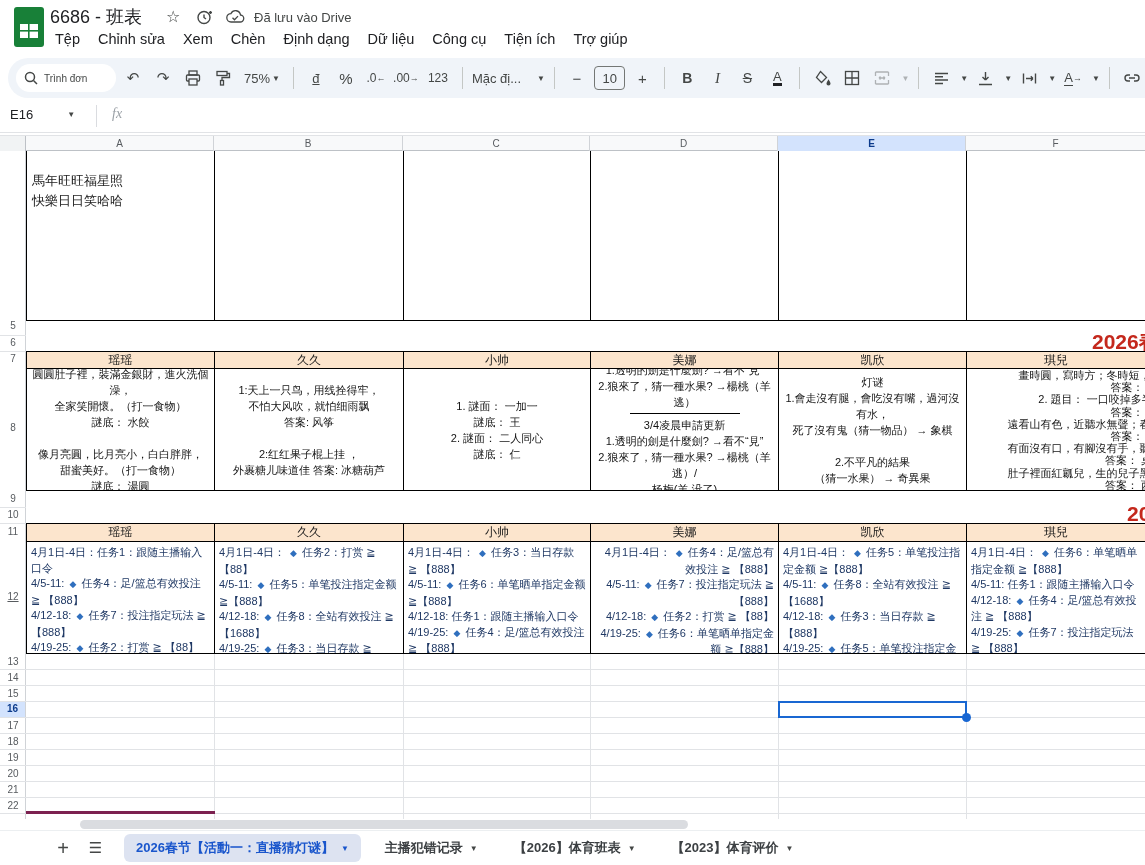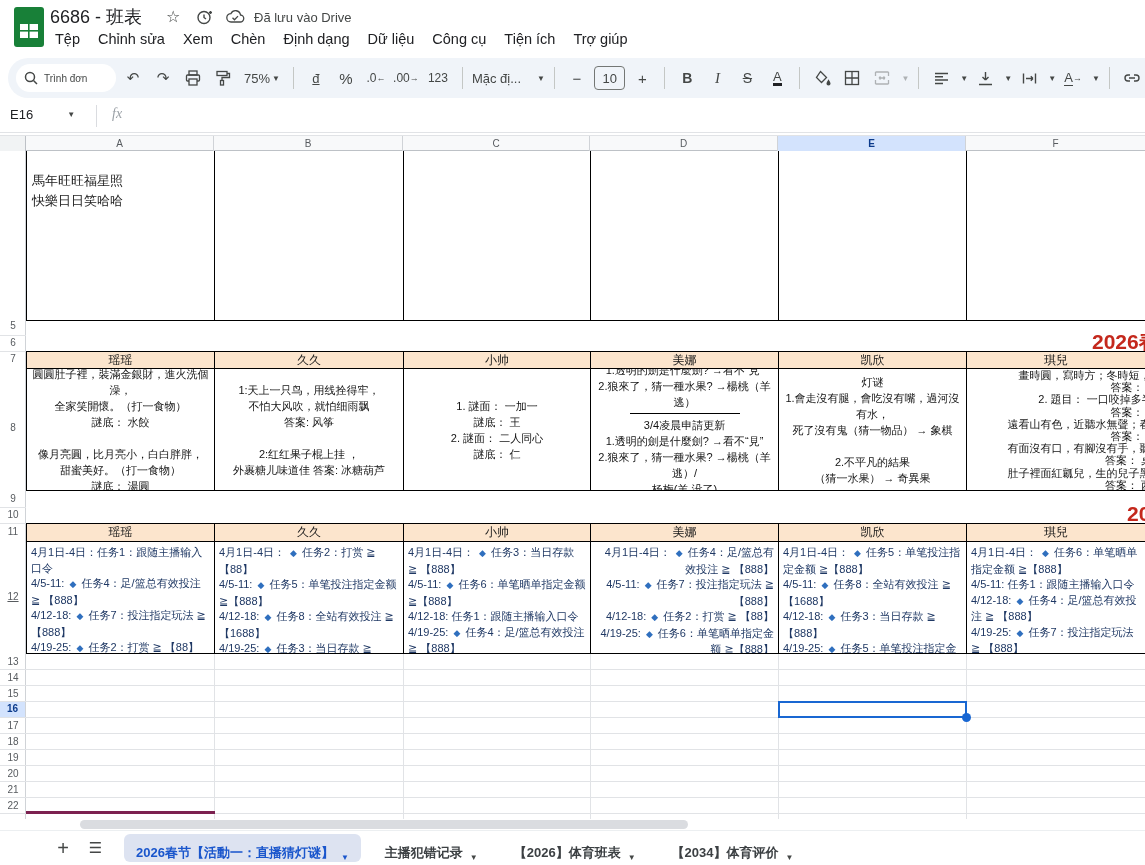--- a/index.html
+++ b/index.html
@@ -81,21 +81,21 @@
 
   .maroon-line{position:absolute;background:#7c2150;}
 
   
   .hscroll{position:absolute;left:0;top:819px;width:1145px;height:11px;background:#fff;}
   .hthumb{position:absolute;left:80px;top:1px;width:608px;height:9px;border-radius:5px;background:#dadce0;}
   .tabbar{position:absolute;left:0;top:830px;width:1145px;height:35px;background:#fff;
           display:flex;align-items:center;border-top:1px solid #eceff1;}
   .tab-plus{font-size:20px;color:#444746;margin-left:48px;width:30px;text-align:center;}
   .tab-menu{font-size:15px;color:#444746;width:34px;text-align:center;letter-spacing:-1px;}
-  .sheettab{display:flex;align-items:flex-end;height:28px;padding:0 12px;font-size:13px;color:#3c4043;
+  .sheettab{display:flex;align-items:center;height:28px;padding:0 12px;font-size:13px;color:#3c4043;
             font-weight:bold;margin-left:12px;border-radius:6px;white-space:nowrap;}
   .sheettab .caret{margin-left:7px;font-size:8px;}
   .sheettab.active{background:#dde3f1;color:#1a56cc;}
   .sheettab.active .caret{color:#1a56cc;}
 
   svg{display:block;}
 </style>
 </head>
 <body>
 
@@ -412,18 +412,18 @@
     </div>
     <div class="sheettab">
       <span>主播犯错记录</span>
       <span class="caret">▼</span>
     </div>
     <div class="sheettab">
       <span>【2026】体育班表</span>
       <span class="caret">▼</span>
     </div>
     <div class="sheettab">
-      <span>【2034】体育评价</span>
+      <span>【2023】体育评价</span>
       <span class="caret">▼</span>
     </div>
   </div>
 
 </div>
 
 </body></html>

